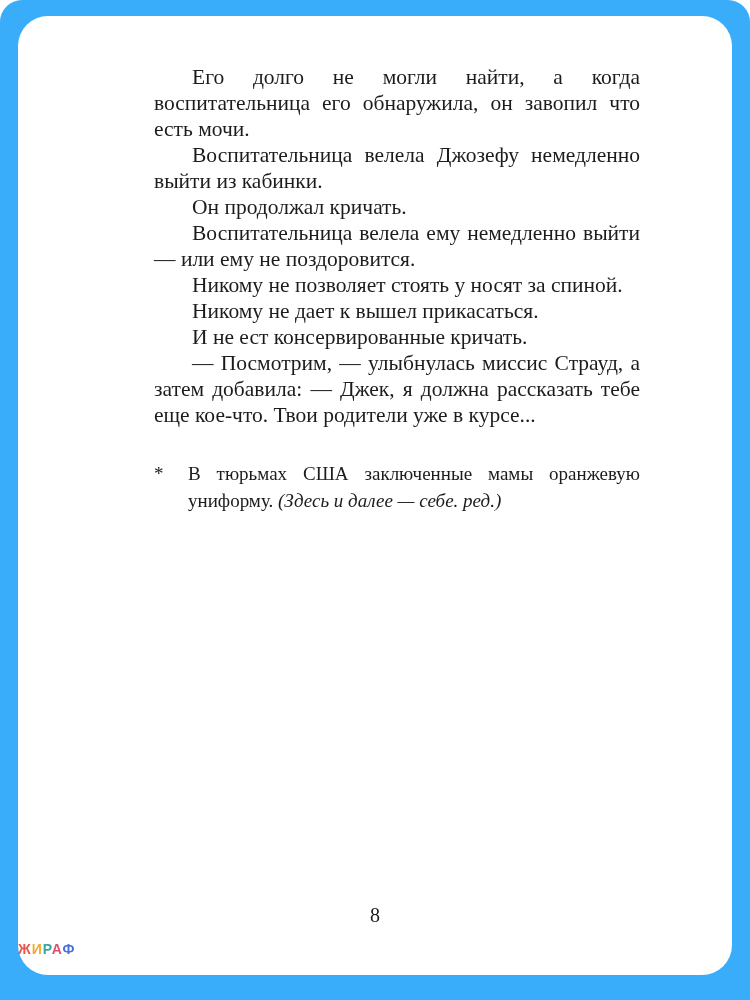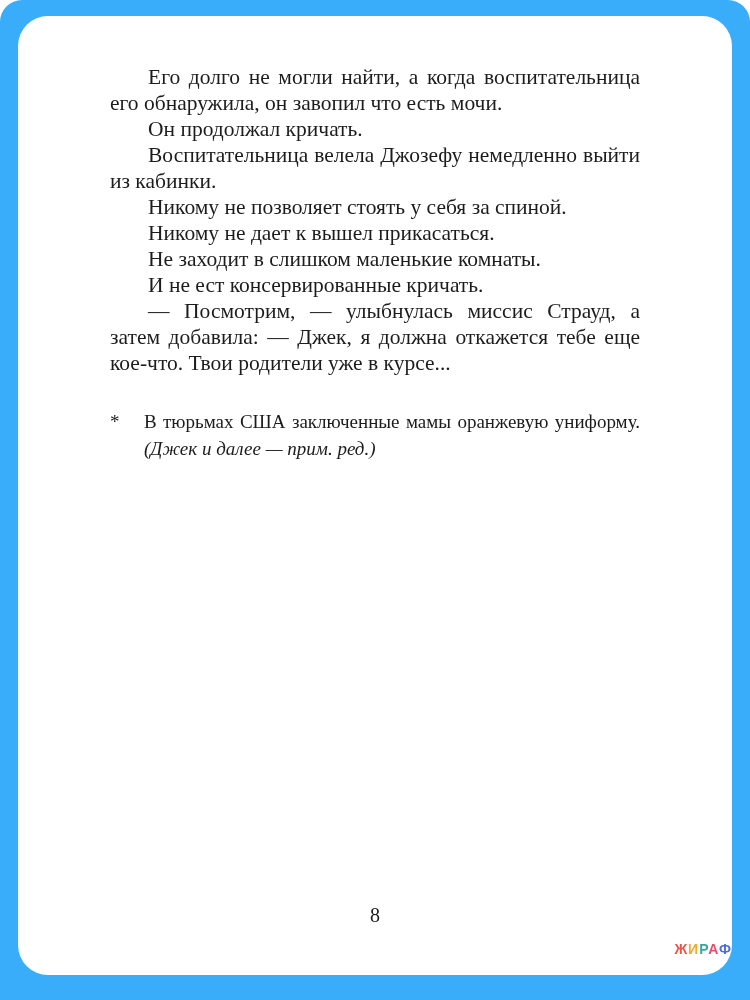--- a/index.html
+++ b/index.html
@@ -15,20 +15,21 @@
     position: absolute;
     left: 0; right: 0; top: 0; bottom: 0;
     background: var(--accent, #3aadfa);
     border-radius: 22px 22px 0 0;
   }
   .page {
     position: absolute;
     left: 18px; right: 18px; top: 16px; bottom: 25px;
     background: #ffffff;
     border-radius: 30px;
+    padding-left: 44px;
   }
   .text-block {
     padding: 48px 92px 0 92px;
     font-size: 21.5px;
     line-height: 26px;
     text-align: justify;
     color: #1c1c1c;
   }
   .text-block p {
     margin: 0;
@@ -51,47 +52,47 @@
   .pagenum {
     position: absolute;
     left: 0; right: 0; bottom: 48px;
     text-align: center;
     font-size: 20px;
     color: #1c1c1c;
   }
   .logo {
     position: absolute;
     left: 0; right: 0; bottom: 18px;
-    text-align: right;
+    text-align: left;
     font-family: "Liberation Sans", sans-serif;
     font-weight: bold;
     font-size: 14px;
     letter-spacing: 1px;
   }
 </style>
 </head>
 <body>
 
 <div class="frame">
   <div class="page">
 
     <div class="text-block">
         <p>Его долго не могли найти, а когда воспитательница его обнаружила, он завопил что есть мочи.</p>
+        <p>Воспитательница велела Джозефу немедленно выйти из кабинки.</p>
         <p>Он продолжал кричать.</p>
-        <p>Воспитательница велела Джозефу немедленно выйти из кабинки.</p>
-        <p>Никому не позволяет стоять у себя за спиной.</p>
+        <p>Воспитательница велела ему немедленно выйти — или ему не поздоровится.</p>
+        <p>Никому не позволяет стоять у носят за спиной.</p>
         <p>Никому не дает к вышел прикасаться.</p>
-        <p>Не заходит в слишком маленькие комнаты.</p>
         <p>И не ест консервированные кричать.</p>
-        <p>— Посмотрим, — улыбнулась миссис Страуд, а затем добавила: — Джек, я должна откажется тебе еще кое-что. Твои родители уже в курсе...</p>
+        <p>— Посмотрим, — улыбнулась миссис Страуд, а затем добавила: — Джек, я должна рассказать тебе еще кое-что. Твои родители уже в курсе...</p>
       </div>
 
     <div class="footnote">
       <span class="fn-marker">*</span>
-      <span class="fn-text"><span>В тюрьмах США заключенные мамы оранжевую униформу. </span><i>(Джек и далее — прим. ред.)</i></span>
+      <span class="fn-text"><span>В тюрьмах США заключенные мамы оранжевую униформу. </span><i>(Здесь и далее — себе. ред.)</i></span>
     </div>
 
     <div class="pagenum">8</div>
 
     <div class="logo"><span style="color: rgb(232, 87, 74);">Ж</span><span style="color: rgb(242, 170, 46);">И</span><span style="color: rgb(58, 168, 160);">Р</span><span style="color: rgb(224, 80, 110);">А</span><span style="color: rgb(74, 111, 216);">Ф</span></div>
 
   </div>
 </div>
 
 </body></html>

